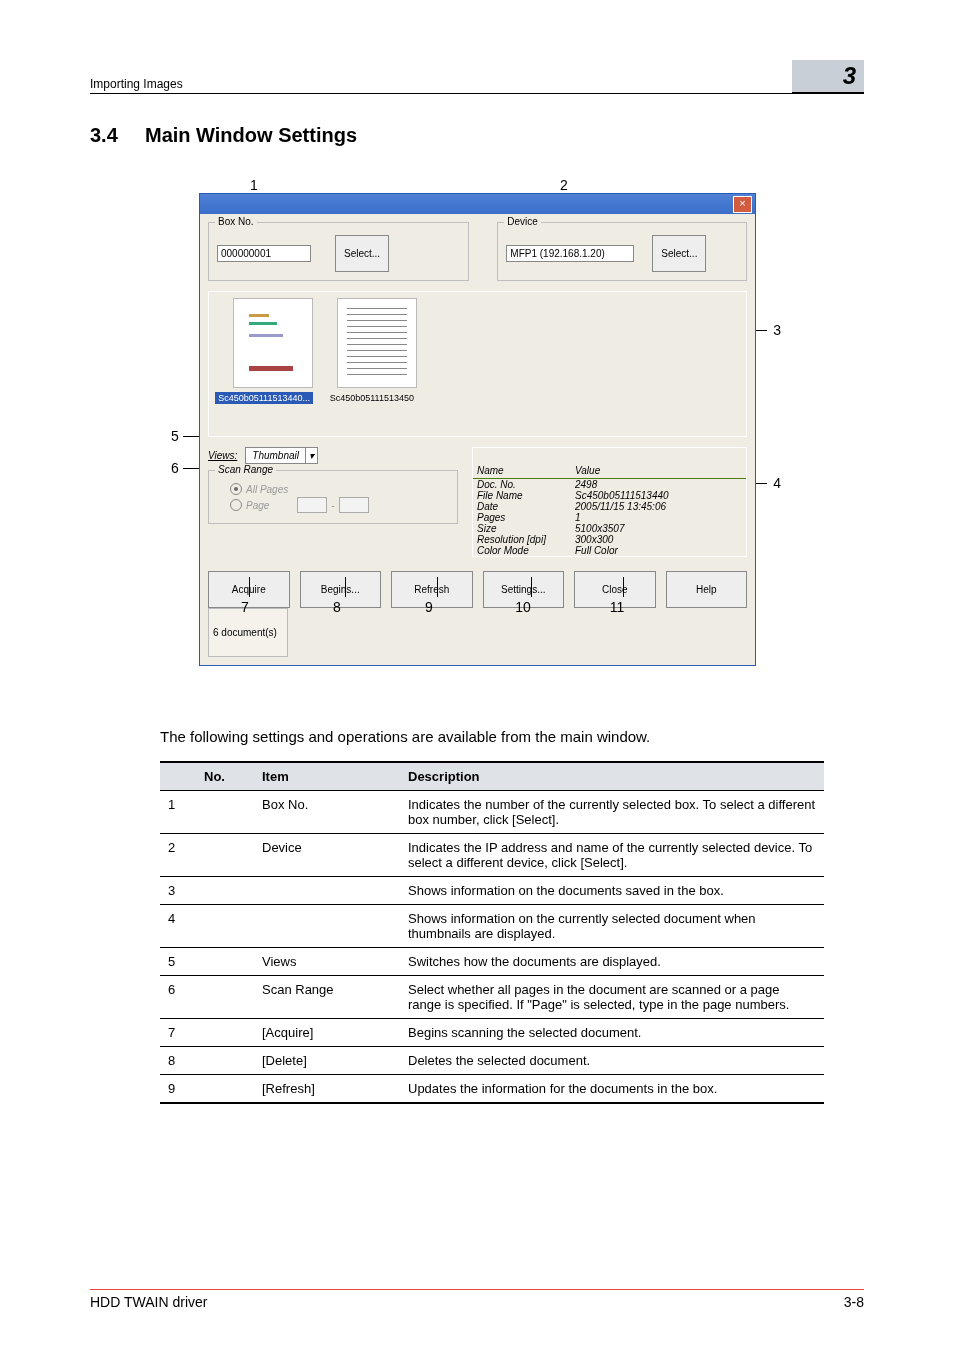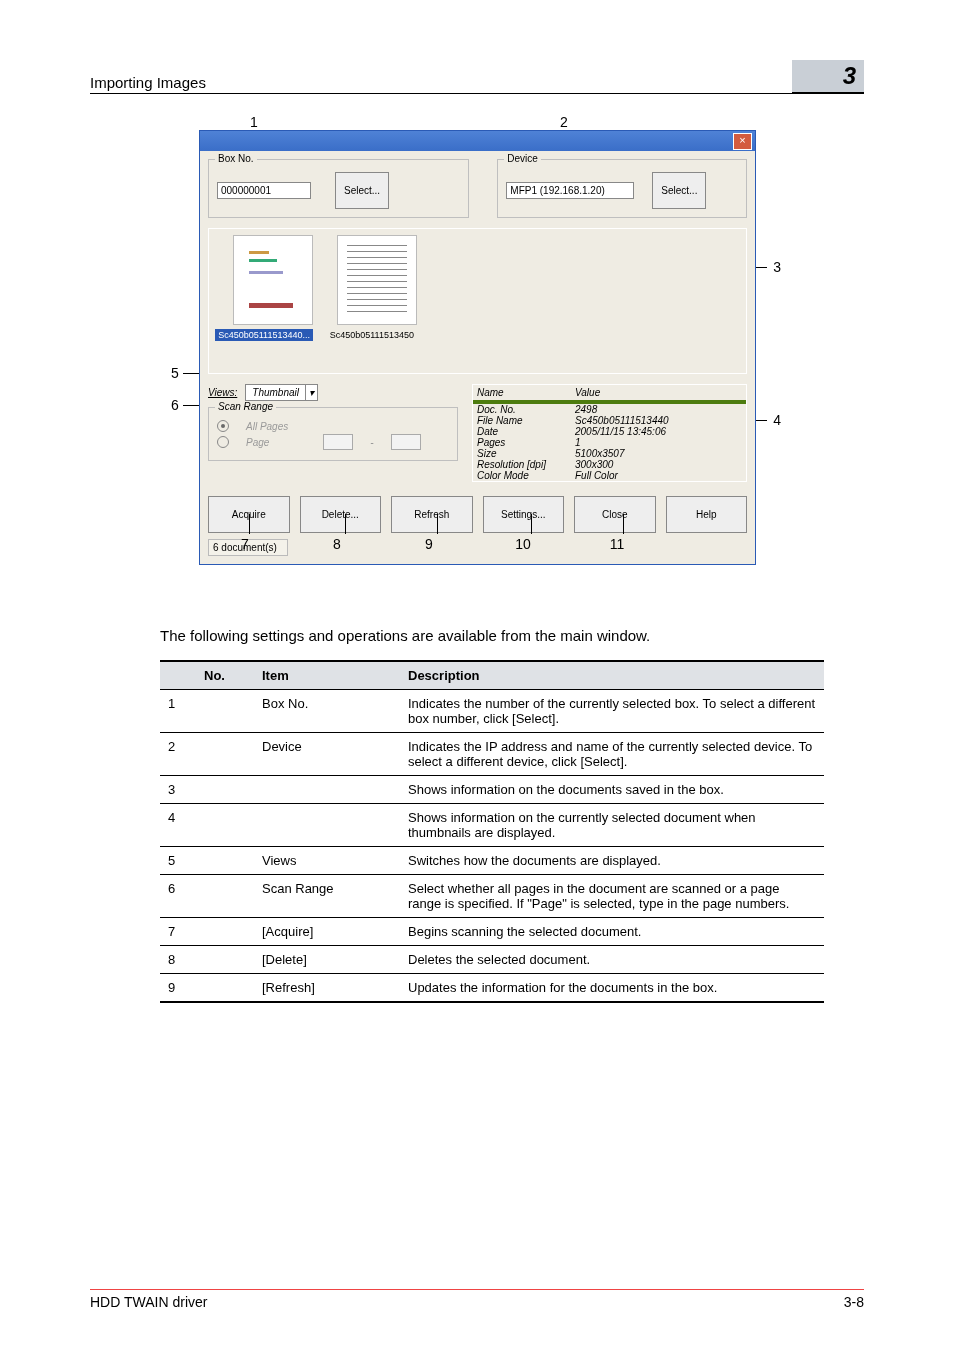--- a/index.html
+++ b/index.html
@@ -18,21 +18,21 @@
     display: flex;
     flex-direction: column;
   }
   .header-row {
     display: flex;
     align-items: flex-end;
     border-bottom: 1px solid #000;
     padding-bottom: 2px;
   }
   .header-title {
-    font-size: 15px;
+    font-size: 12px;
     flex: 1;
   }
   .header-chapter {
     background: #c9cfd6;
     width: 56px;
     text-align: right;
     padding: 2px 8px 2px 8px;
     font-size: 24px;
     font-weight: bold;
     font-style: italic;
@@ -164,45 +164,45 @@
   .views-row { display:flex; align-items:center; gap:8px; }
   .combo {
     display:inline-flex; align-items:center;
     border:1px solid #888; background:#fff; font-size:10px;
   }
   .combo span { padding:2px 6px; }
   .combo .arrow { border-left:1px solid #888; padding:2px 3px; }
   .scan-group {
     border:1px solid #bfbfbf; position:relative; padding:10px 8px 8px 8px;
   }
-  .radio-row { display:flex; align-items:center; gap:17px; color:#9a9a9a; margin:2px 0; }
+  .radio-row { display:flex; align-items:center; gap:4px; color:#9a9a9a; margin:2px 13px; }
   .radio-dot {
     width:10px; height:10px; border-radius:50%; border:1px solid #888;
     display:inline-flex; align-items:center; justify-content:center;
   }
   .radio-dot .inner { width:4px; height:4px; border-radius:50%; background:#6a6a6a; }
   .smallin {
     border:1px solid #aaa; background:#f3f3f3; width:28px; height:14px;
   }
   .info-table {
     flex:1; border:1px solid #fff; background:#efece3; font-size:10px;
   }
   .info-head, .info-row { display:flex; }
-  .info-head { background:#efece3; border-bottom:4px solid #4d7c0f; }
+  .info-head { background:#efece3; border-bottom:1px solid #4d7c0f;margin-top:15px; }
   .info-head div { padding:2px 4px; }
   .info-row div { padding:0 4px; }
   .c1 { width:90px; }
   .c2 { flex:1; }
   .btn-row {
     display:flex; gap:10px; margin-top:14px;
   }
   .btn-row .winbtn { flex:1; text-align:center; }
   .status {
     border:1px solid #bbb; background:#f4f2ea; font-size:10px;
-    padding:2px 4px; width:70px; margin-top:6px;
+    padding:18px 4px; width:70px; 
   }
 
   
   .para {
     font-size: 15px;
     margin: 22px 40px 16px 70px;
   }
   table.desc {
     border-collapse: collapse;
     margin: 0 40px 0 70px;
@@ -257,20 +257,23 @@
 </head>
 <body>
 
 <div class="page">
 
   <div class="header-row">
     <div class="header-title">Importing Images</div>
     <div class="header-chapter">3</div>
   </div>
 
+  <h2 class="section">
+    <span class="num">3.4</span><span>Main Window Settings</span>
+  </h2>
 
   <div class="shot-wrap">
 
     <div style="display:flex; margin-left:22px;">
       <div style="width:110px; text-align:center;" class="callout-num">1</div>
       <div style="width:225px;"></div>
       <div style="width:60px; text-align:center;" class="callout-num">2</div>
     </div>
     <div class="leader" style="left:78px; top:38px; width:1px; height:28px;"></div>
     <div class="leader" style="left:390px; top:38px; width:1px; height:28px;"></div>
@@ -381,21 +384,21 @@
               </div>
             <div class="info-row">
                 <div class="c1">Color Mode</div>
                 <div class="c2">Full Color</div>
               </div>
           </div>
         </div>
 
         <div class="btn-row">
           <div class="winbtn">Acquire</div>
-          <div class="winbtn">Delete...</div>
+          <div class="winbtn">Begins...</div>
           <div class="winbtn">Refresh</div>
           <div class="winbtn">Settings...</div>
           <div class="winbtn">Close</div>
           <div class="winbtn">Help</div>
         </div>
         <div class="status">6 document(s)</div>
       </div>
     </div>
 
     <div class="leader" style="left:72px;  top:420px; width:1px; height:20px;"></div>

